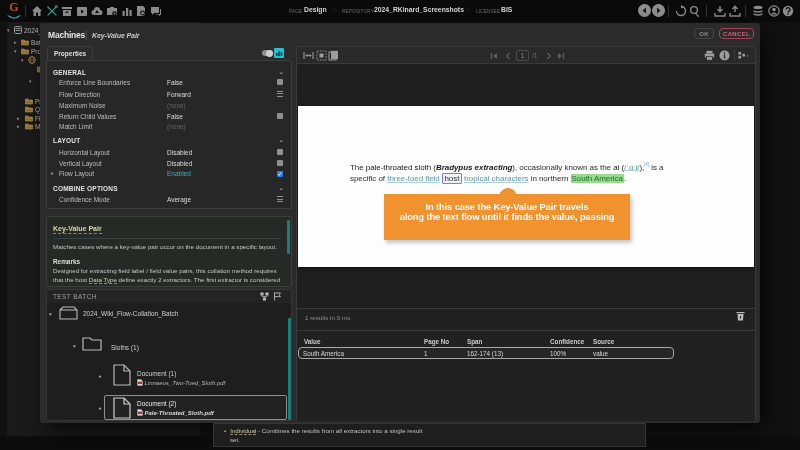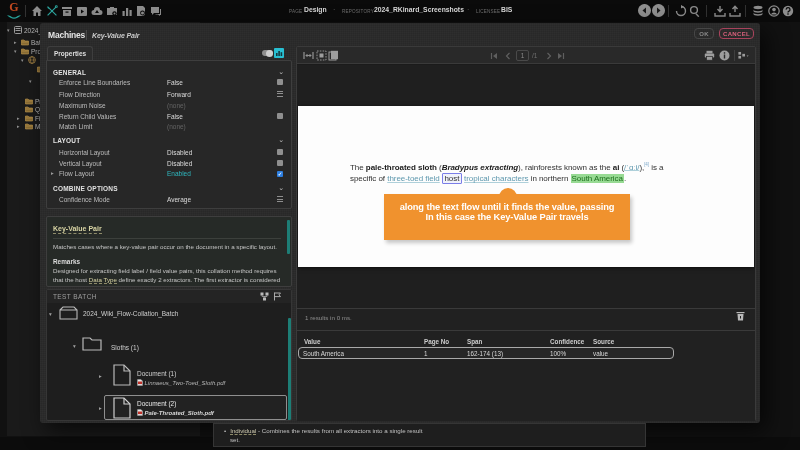--- a/index.html
+++ b/index.html
@@ -89,21 +89,21 @@
   #doc-toolbar { position:absolute; left:0; top:0; width:458px; height:17px; background:#292929; border-bottom:1px solid #3a3a3a; }
   .dt-icon { position:absolute; top:3px; width:11px; height:11px; color:#9d9d9d; }
   .dt-icon svg { width:11px; height:11px; display:block; }
   #page-box { position:absolute; left:219px; top:2.5px; width:13px; height:11px; border:1px solid #4a4a4a; border-radius:2px; color:#8a8a8a; font-size:6.5px; text-align:center; line-height:10px; }
   #page-total { position:absolute; left:235px; top:5px; color:#6e6e6e; font-size:6.5px; }
   .pg-nav { position:absolute; top:4.5px; font-size:7px; color:#5f5f5f; line-height:8px; }
 
   #viewer { position:absolute; left:0; top:18px; width:458px; height:243px; background:#1f1f1f; overflow:hidden; }
   #page { position:absolute; left:1px; top:41px; width:456px; height:161px; background:#fdfdfd; box-shadow:0 1px 4px rgba(0,0,0,.6); }
   #doc-text { position:absolute; left:52px; top:52.5px; width:340px; font-size:8px; letter-spacing:-0.05px; line-height:12.2px; color:#303030; white-space:nowrap; }
-  #doc-text .b { font-weight:bold; color:#1a1a1a; }
+  #doc-text .b { font-weight:normal; color:#1a1a1a; }
   #doc-text .bi { font-weight:bold; font-style:italic; color:#1a1a1a; }
   #doc-text a { color:#5e98ae; text-decoration:underline; text-decoration-color:#aed0da; }
   #doc-text sup { font-size:4.5px; color:#7ba7c9; }
   #doc-text .keybox { border:1px solid #7b7ee8; background:rgba(170,180,240,.15); padding:0 1.5px; border-radius:1px; }
   #doc-text .valhl { background:#97da93; color:#1e701e; padding:0 1px; }
   #doc-text .l2 { }
   #callout { position:absolute; left:86px; top:88px; width:246px; height:46px; background:#f0922e; box-shadow:2px 3px 4px rgba(0,0,0,.22); }
   #callout-bump { position:absolute; left:115px; top:-6.5px; width:18px; height:9px; border-radius:9px 9px 0 0; background:#f0922e; }
   #callout-text { position:absolute; left:0; top:8px; width:246px; text-align:center; font-size:9.3px; font-weight:bold; letter-spacing:-0.1px; color:#ffffff; line-height:10.2px; }
 
@@ -587,28 +587,28 @@
               <rect x="5.5" y="3.4" width="3.4" height="3.4" fill="currentColor"></rect>
               <rect x="0.5" y="6" width="3.4" height="3.4" fill="currentColor"></rect>
               <path d="M11 5.5 L13.5 5.5 L12.25 7 Z" fill="currentColor"></path>
             </svg>
         </span>
       </div>
 
       <div id="viewer">
         <div id="page">
           <div id="doc-text">
-            <span>The </span><span class="b">pale-throated sloth</span><span> (</span><span class="bi">Bradypus extracting</span><span>), rainforests known as the </span><span class="b">ai</span><span> (</span><a>/ˈɑːi/</a><span>),</span><sup>[4]</sup><span> is a</span><br>
+            <span>The </span><span class="b">pale-throated sloth</span><span> (</span><span class="bi">Bradypus extracting</span><span>), occasionally known as the </span><span class="b">ai</span><span> (</span><a>/ˈɑːi/</a><span>),</span><sup>[4]</sup><span> is a</span><br>
             <span class="l2"><span>specific of </span><a>three-toed field</a><span> </span><span class="keybox">host</span><span> </span><a>tropical characters</a><span> in northern </span><span class="valhl">South America</span><span>.</span></span>
           </div>
           <div id="callout">
             <div id="callout-bump"></div>
             <div id="callout-text">
+              <div>In this case the Key-Value Pair travels</div>
               <div>along the text flow until it finds the value, passing</div>
-              <div>In this case the Key-Value Pair travels</div>
             </div>
           </div>
         </div>
       </div>
 
       <div id="results">
         <div id="res-status">1 results in 0 ms.</div>
         <span id="res-trash">
           <svg viewBox="0 0 9 10">
               <rect x="0.5" y="1" width="8" height="1.2" fill="currentColor"></rect>

